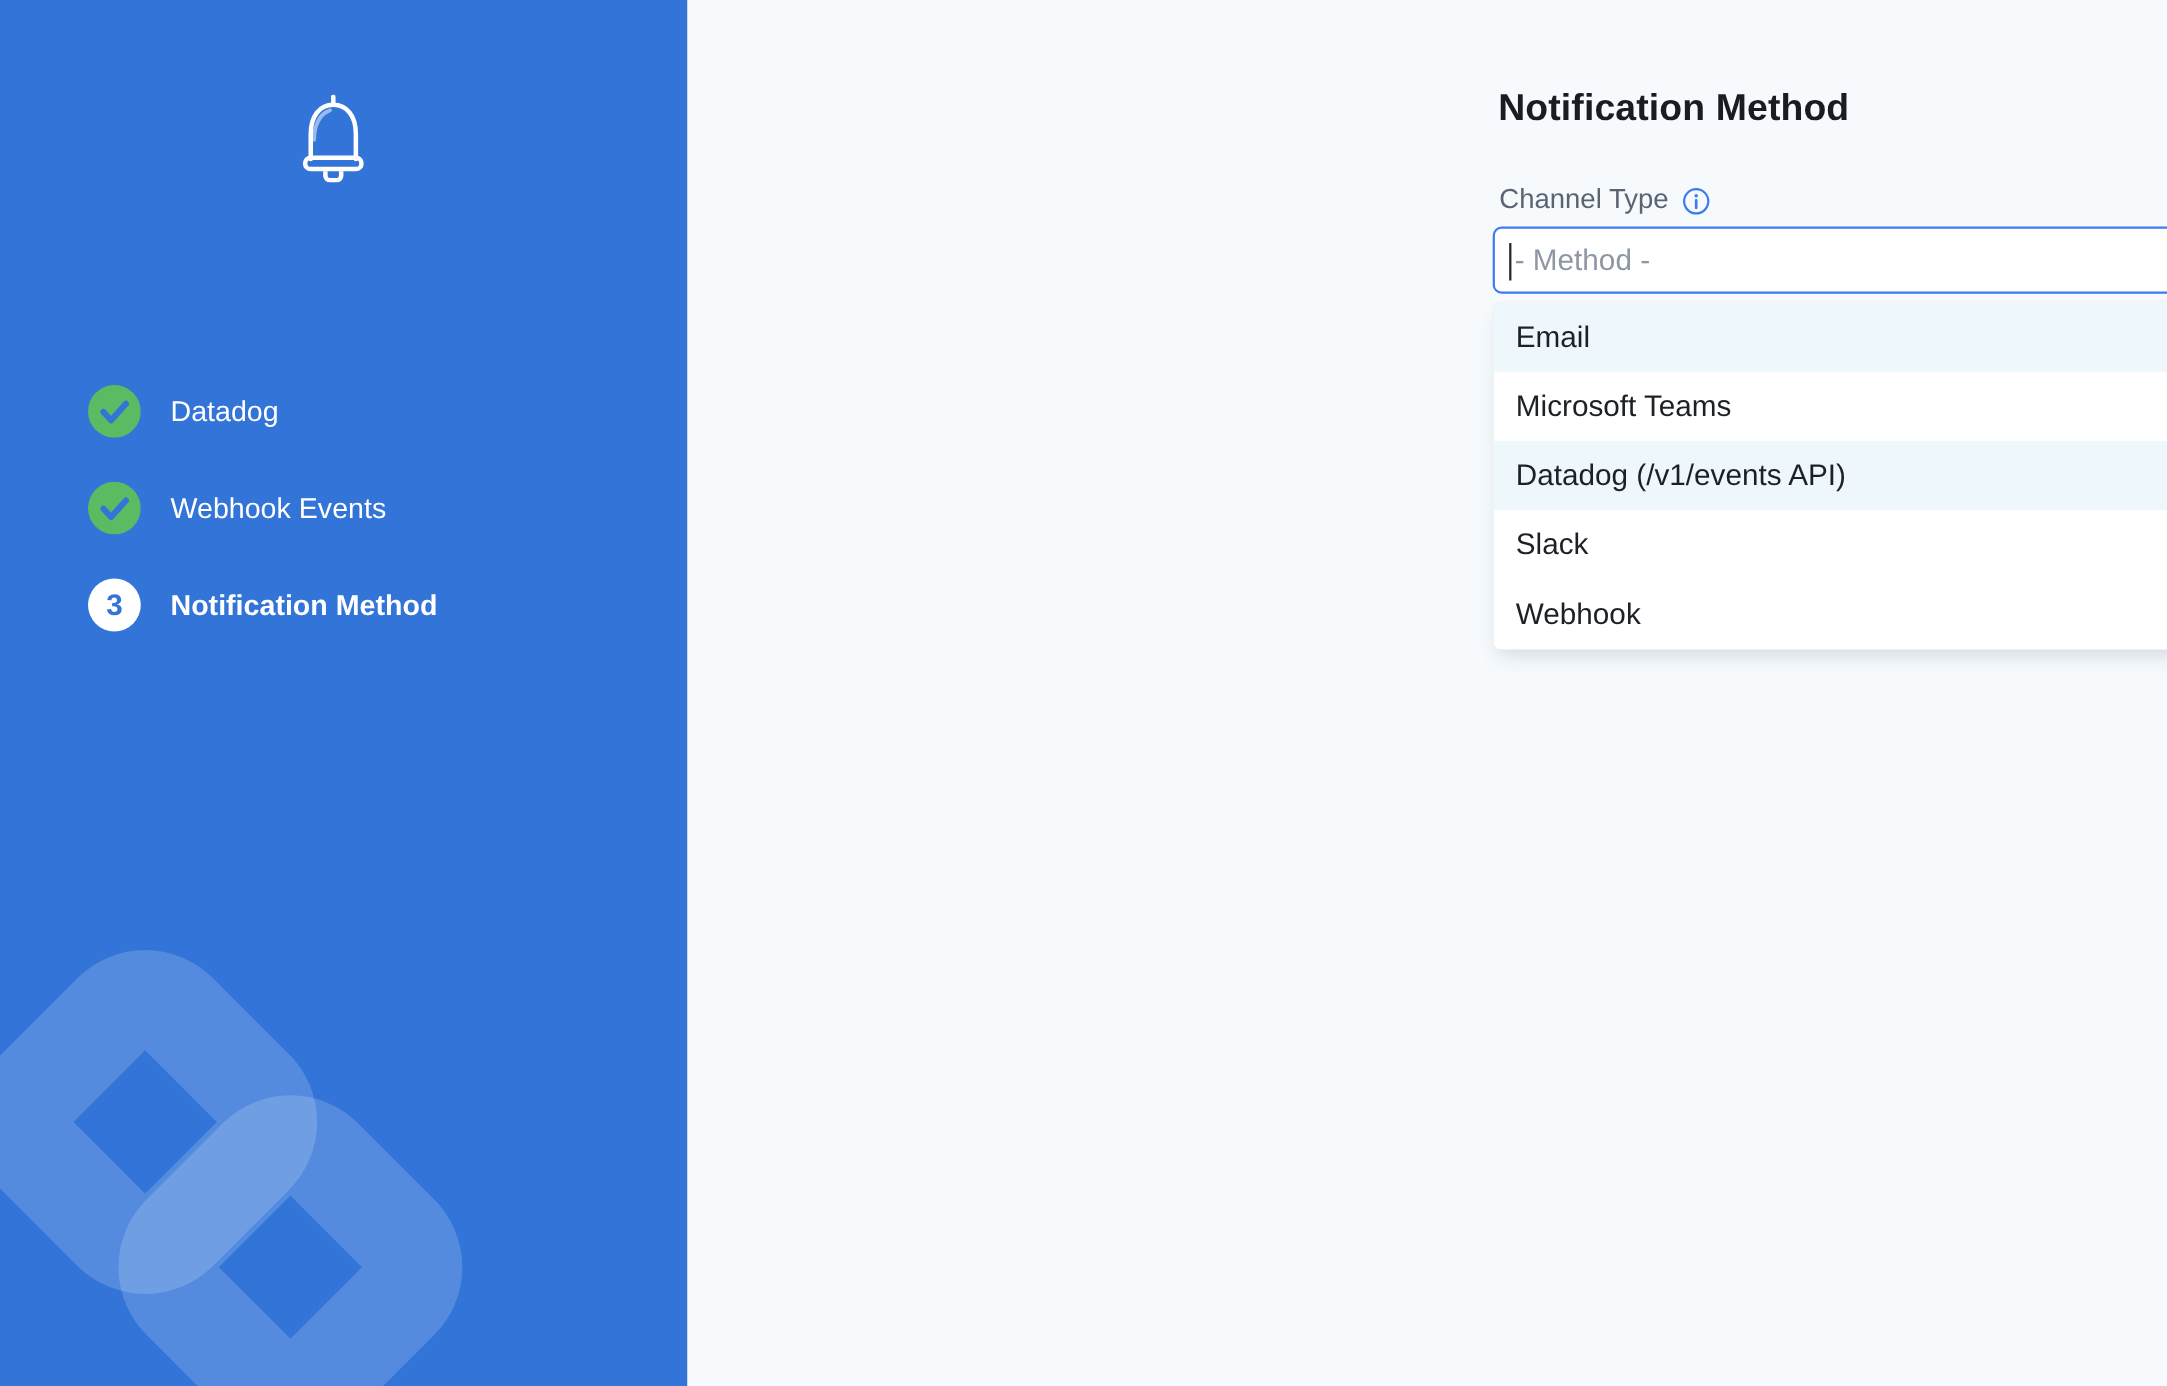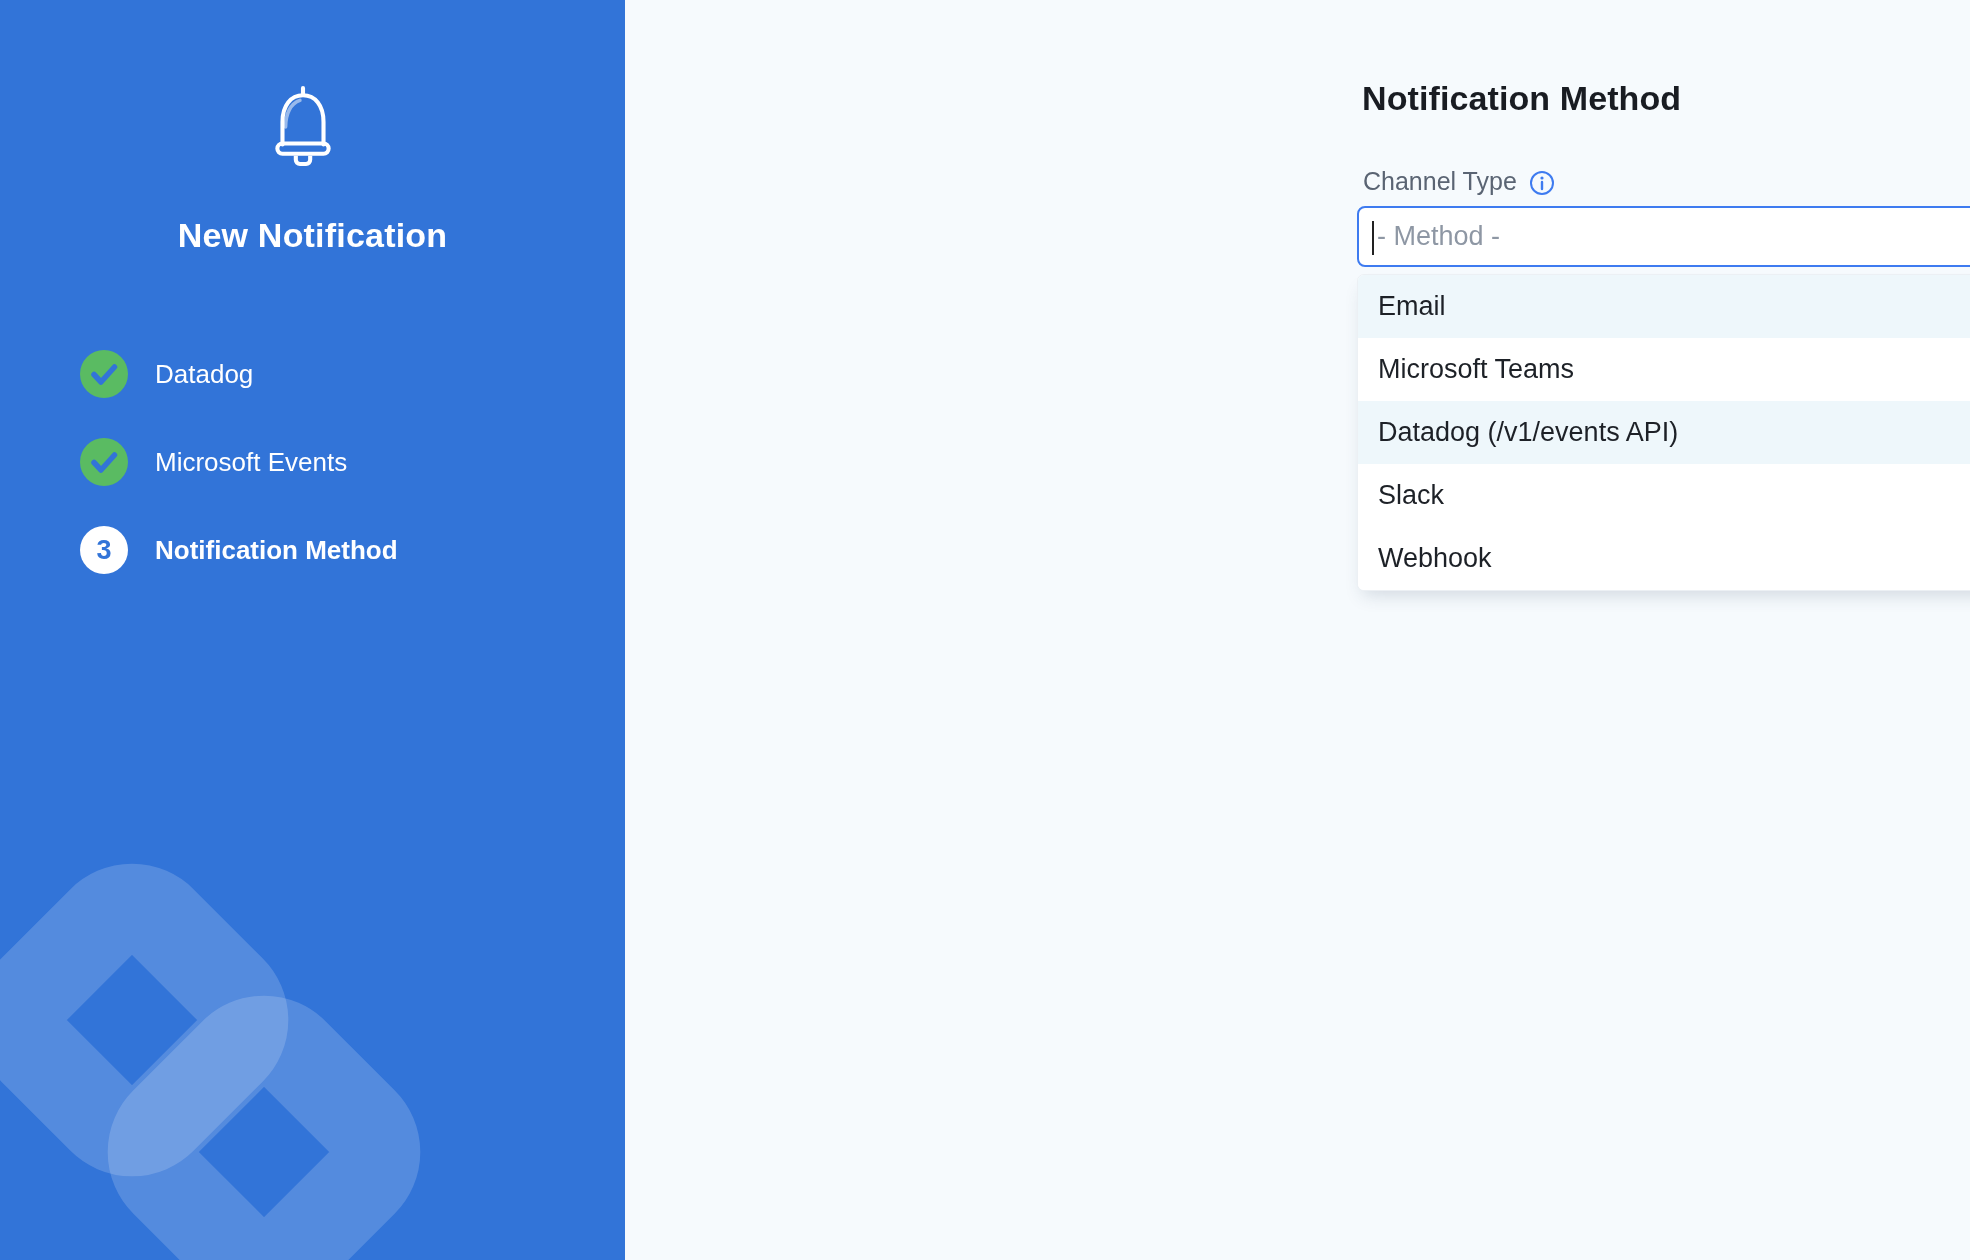--- a/index.html
+++ b/index.html
@@ -110,42 +110,41 @@
   <div class="bell-wrap">
     <svg width="66" height="80" viewBox="0 0 64 78" fill="none">
       <path d="M32 2 v5" stroke="#fff" stroke-width="4" stroke-linecap="round"></path>
       <path d="M12 57 L12 35 C12 19 20 9 32 9 C44 9 52 19 52 35 L52 57" stroke="#fff" stroke-width="4" stroke-linecap="round"></path>
       <rect x="7" y="56" width="50" height="10" rx="5" stroke="#fff" stroke-width="4"></rect>
       <path d="M25 68 v4 a4 4 0 0 0 4 4 h6 a4 4 0 0 0 4 -4 v-4" stroke="#fff" stroke-width="4"></path>
       <path d="M15 40 C15 27 20 17 29 14" stroke="rgba(255,255,255,0.5)" stroke-width="3.5" stroke-linecap="round"></path>
     </svg>
   </div>
 
-  <h1 class="sidebar-title">New Notification</h1>
 
   <nav class="steps">
 
     <div class="step">
       <span class="step-icon">
         <svg width="48" height="48" viewBox="0 0 48 48">
           <circle cx="24" cy="24" r="24" fill="#5ABB62"></circle>
           <path d="M14 24.5 L21 32 L34.5 17" stroke="#3274D8" stroke-width="5.5" fill="none" stroke-linecap="round" stroke-linejoin="round"></path>
         </svg>
       </span>
       <span class="step-label">Datadog</span>
     </div>
 
     <div class="step">
       <span class="step-icon">
         <svg width="48" height="48" viewBox="0 0 48 48">
           <circle cx="24" cy="24" r="24" fill="#5ABB62"></circle>
           <path d="M14 24.5 L21 32 L34.5 17" stroke="#3274D8" stroke-width="5.5" fill="none" stroke-linecap="round" stroke-linejoin="round"></path>
         </svg>
       </span>
-      <span class="step-label">Microsoft Events</span>
+      <span class="step-label">Webhook Events</span>
     </div>
 
     <div class="step active">
       <span class="step-badge">3</span>
       <span class="step-label">Notification Method</span>
     </div>
 
   </nav>
 </aside>
 

